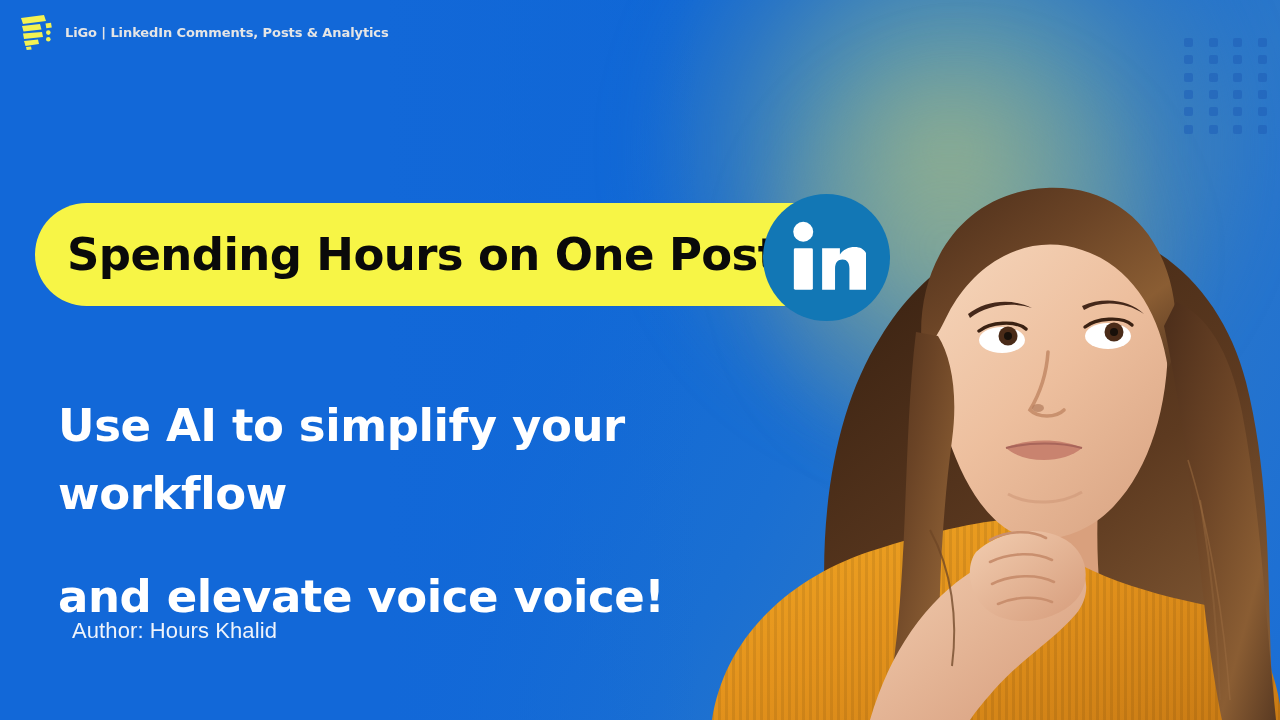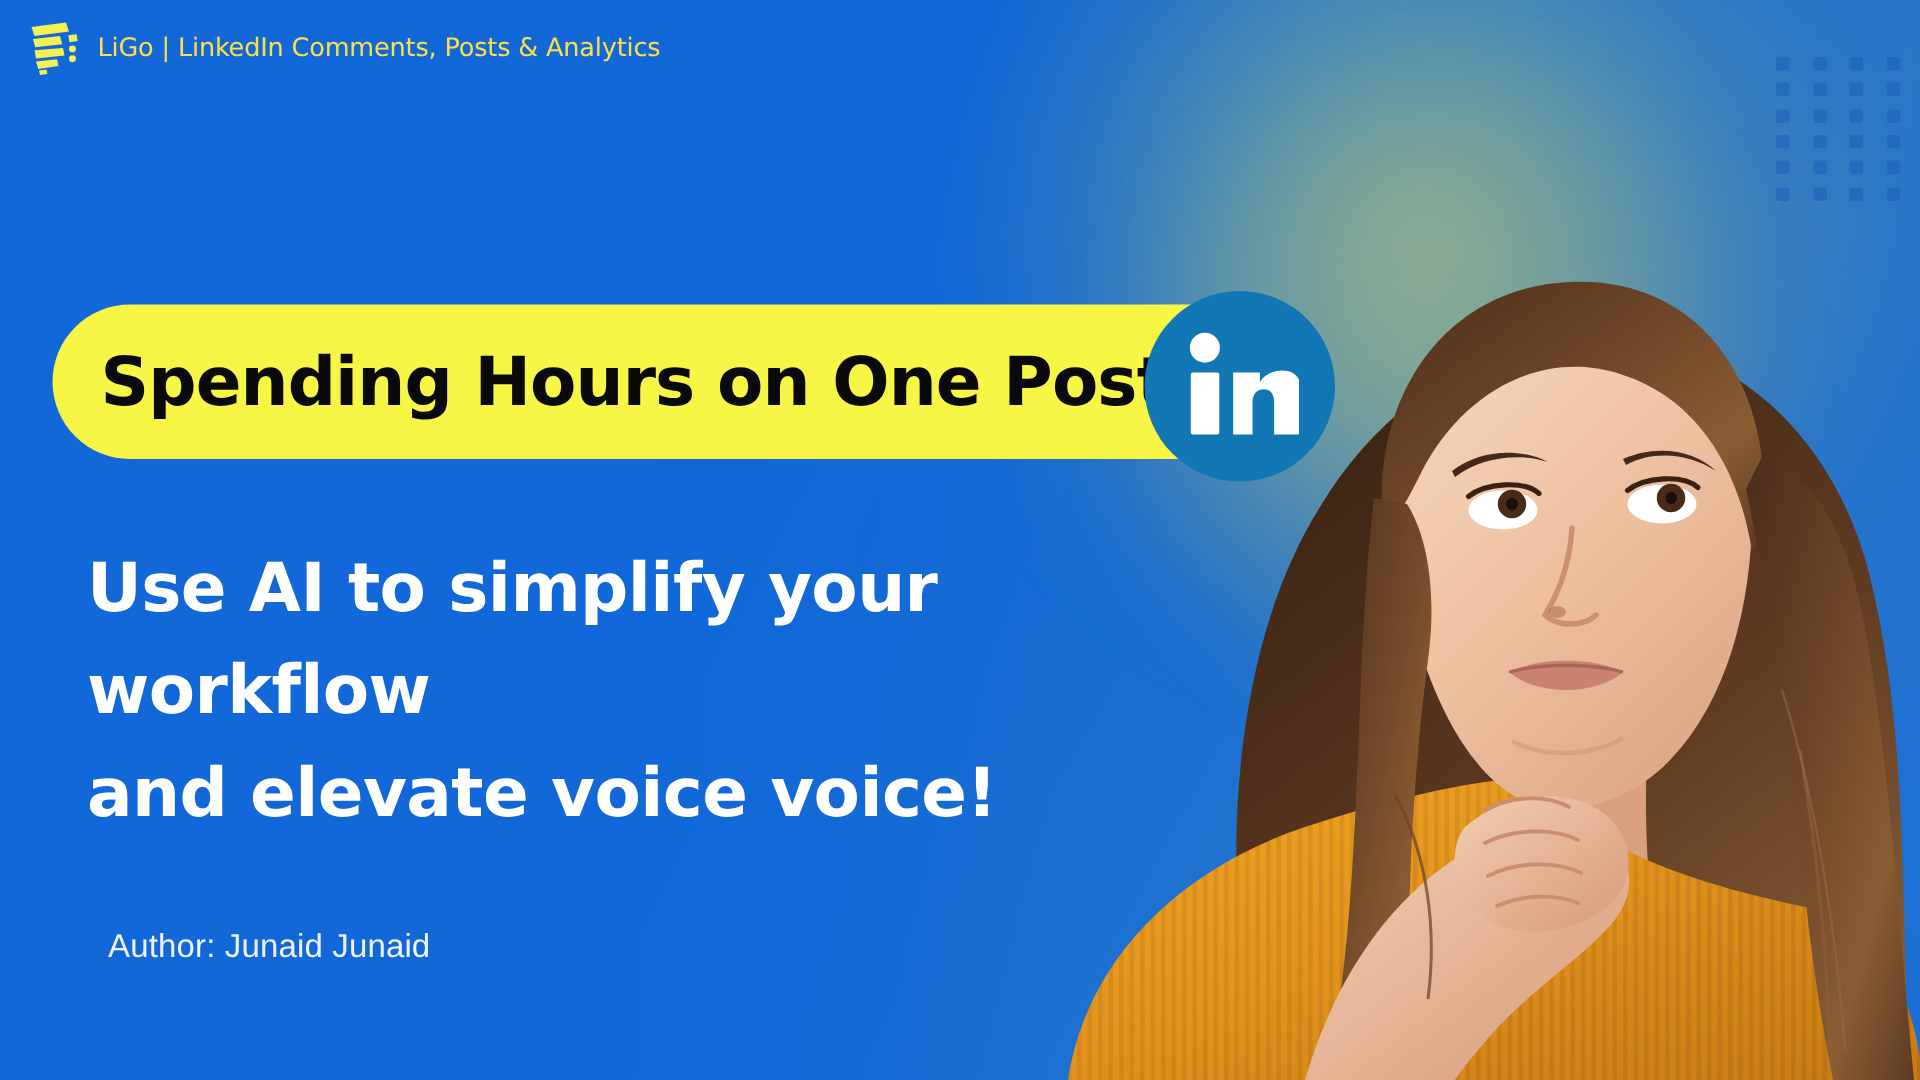--- a/index.html
+++ b/index.html
@@ -69,23 +69,23 @@
   }
 
   
   .header{
     position:absolute; left:18px; top:14px;
     display:flex; align-items:center; gap:13px;
     z-index:40;
   }
   .brand-mark{ width:34px; height:36px; display:block; }
   .brand-text{
-    color:#fde047;
-    font-size:17px;
-    font-weight:400;
+    color:#e5e5e5;
+    font-size:13px;
+    font-weight:700;
     letter-spacing:-0.1px;
     white-space:nowrap;
     font-family:"DejaVu Sans", sans-serif;
   }
 
   
   .photo{
     position:absolute;
     right:-10px; bottom:0;
     width:600px; height:620px;
@@ -132,21 +132,21 @@
     position:absolute; left:58px; top:358px;
     z-index:25;
     color:#ffffff;
     font-size:45px;
     font-weight:700;
     line-height:1.52;
     letter-spacing:-0.4px;
     max-width:740px;
     font-family:"DejaVu Sans", sans-serif;
   }
-  .sub span{ display:block; }
+  .sub span{ display:block;margin-top:34px; }
 
   
   .author{
     position:absolute; left:72px; top:618px;
     z-index:25;
     color:#eef3fb;
     font-size:22px;
     font-weight:400;
     letter-spacing:.1px;
     font-family:"Liberation Sans", sans-serif;
@@ -320,15 +320,15 @@
         </g>
       </svg>
     </span>
   </div>
 
   <div class="sub">
     <span>Use AI to simplify your workflow</span>
     <span>and elevate voice voice!</span>
   </div>
 
-  <div class="author">Author: Junaid Junaid</div>
+  <div class="author">Author: Hours Khalid</div>
 
 </div>
 
 </body></html>

